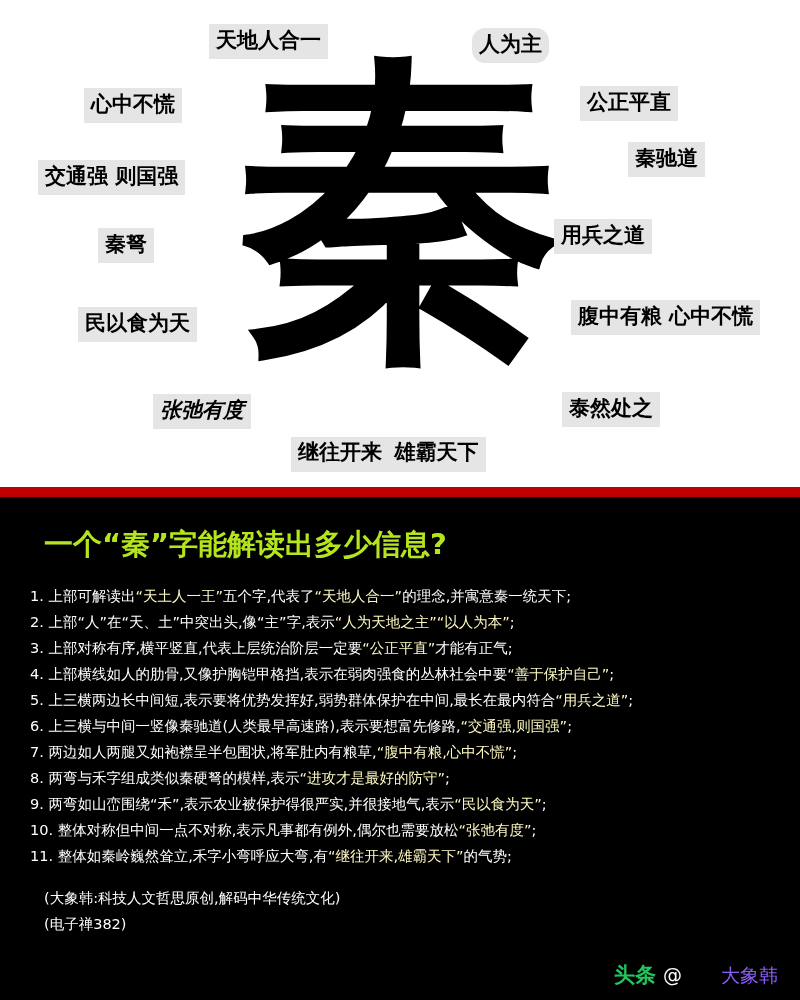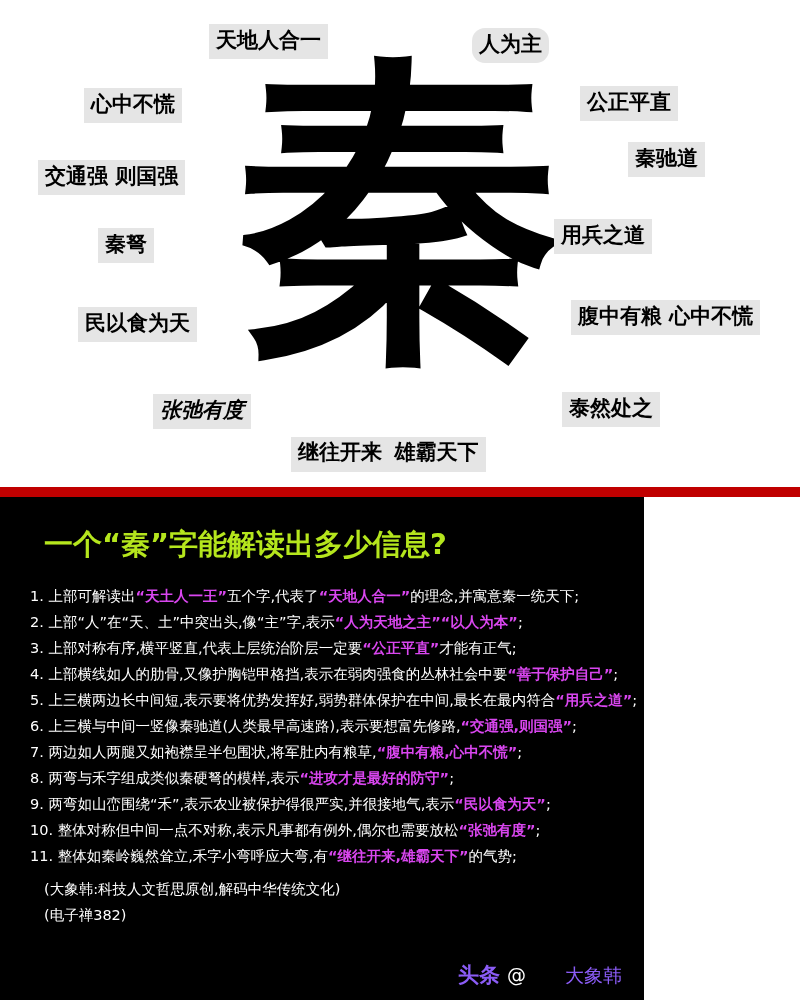--- a/index.html
+++ b/index.html
@@ -51,21 +51,21 @@
   
   .red-bar {
     width: 800px;
     height: 10px;
     background: #c00000;
   }
 
   
   .bottom-section {
     position: relative;
-    width: 644px;
+    width: 800px;
     height: 503px;
     background: #000000;
     padding: 0;
   }
 
   .headline {
     color: #b5e61d;
     font-family: "DejaVu Sans", sans-serif;
     font-weight: 700;
     font-size: 29px;
@@ -83,45 +83,45 @@
   .list li {
     color: #ffffff;
     font-family: "DejaVu Sans", sans-serif;
     font-size: 14.5px;
     line-height: 26px;
     white-space: nowrap;
     margin: 0;
     padding: 0;
   }
 
-  .hl { color: #d946ef; font-weight: 700; }
+  .hl { color: #fef9c3; font-weight: 400; }
 
   .credits {
-    margin-top: 7px;
+    margin-top: 16px;
     padding-left: 44px;
   }
   .credits div {
     color: #ffffff;
     font-family: "DejaVu Sans", sans-serif;
     font-size: 14.5px;
     line-height: 26px;
     white-space: nowrap;
   }
 
   
   .brand {
     position: absolute;
     right: 22px;
     bottom: 14px;
     display: flex;
     align-items: center;
     gap: 7px;
   }
   .brand-mark {
-    color: #8b5cf6;
+    color: #22c55e;
     font-family: "DejaVu Sans", sans-serif;
     font-weight: 700;
     font-size: 21px;
     line-height: 1;
   }
   .brand-at {
     color: #ffffff;
     font-family: "DejaVu Sans", sans-serif;
     font-size: 19px;
     line-height: 1;

